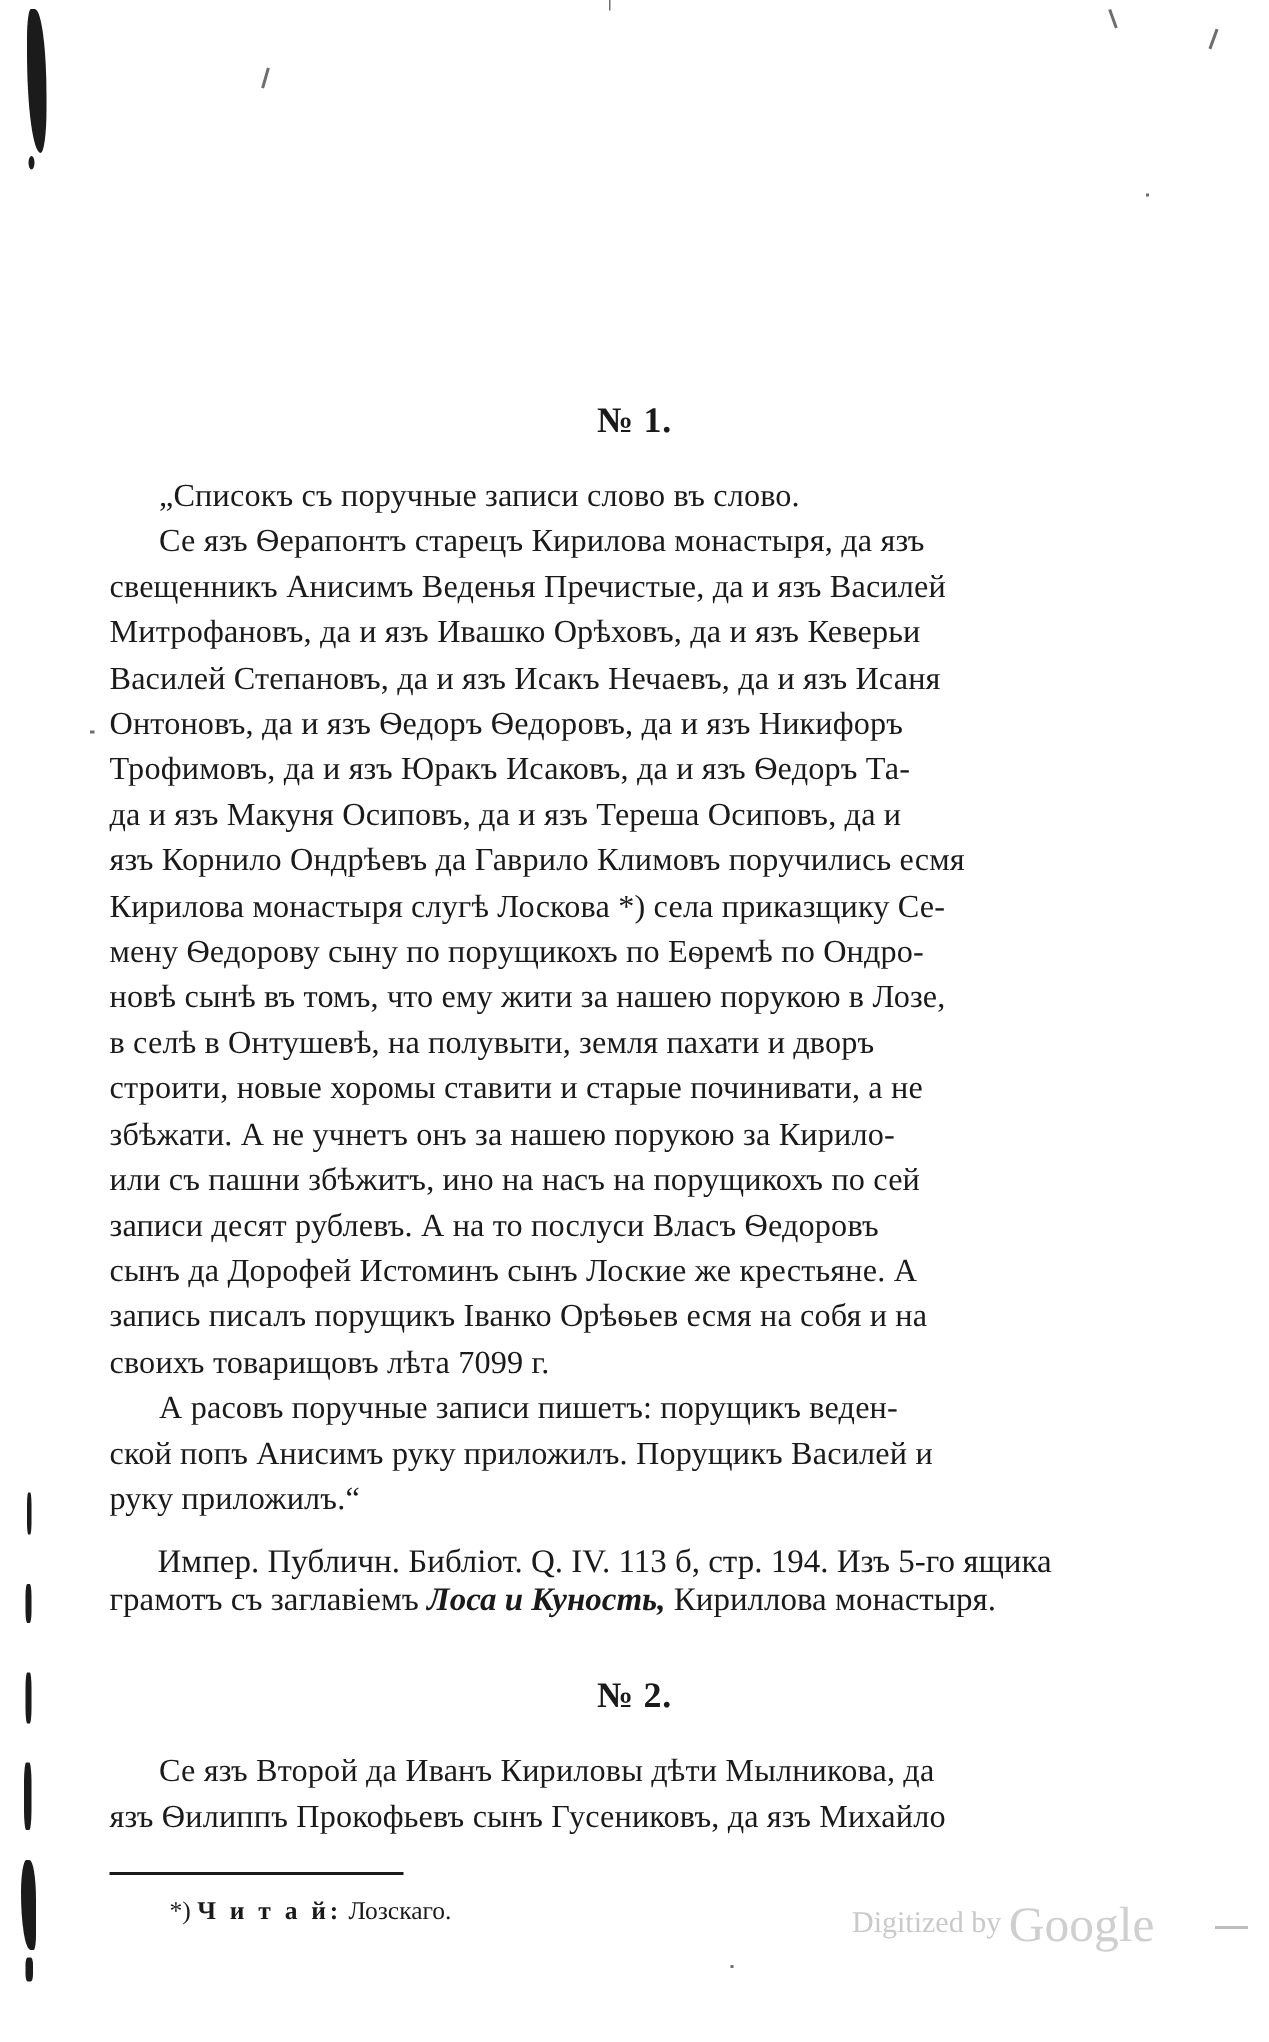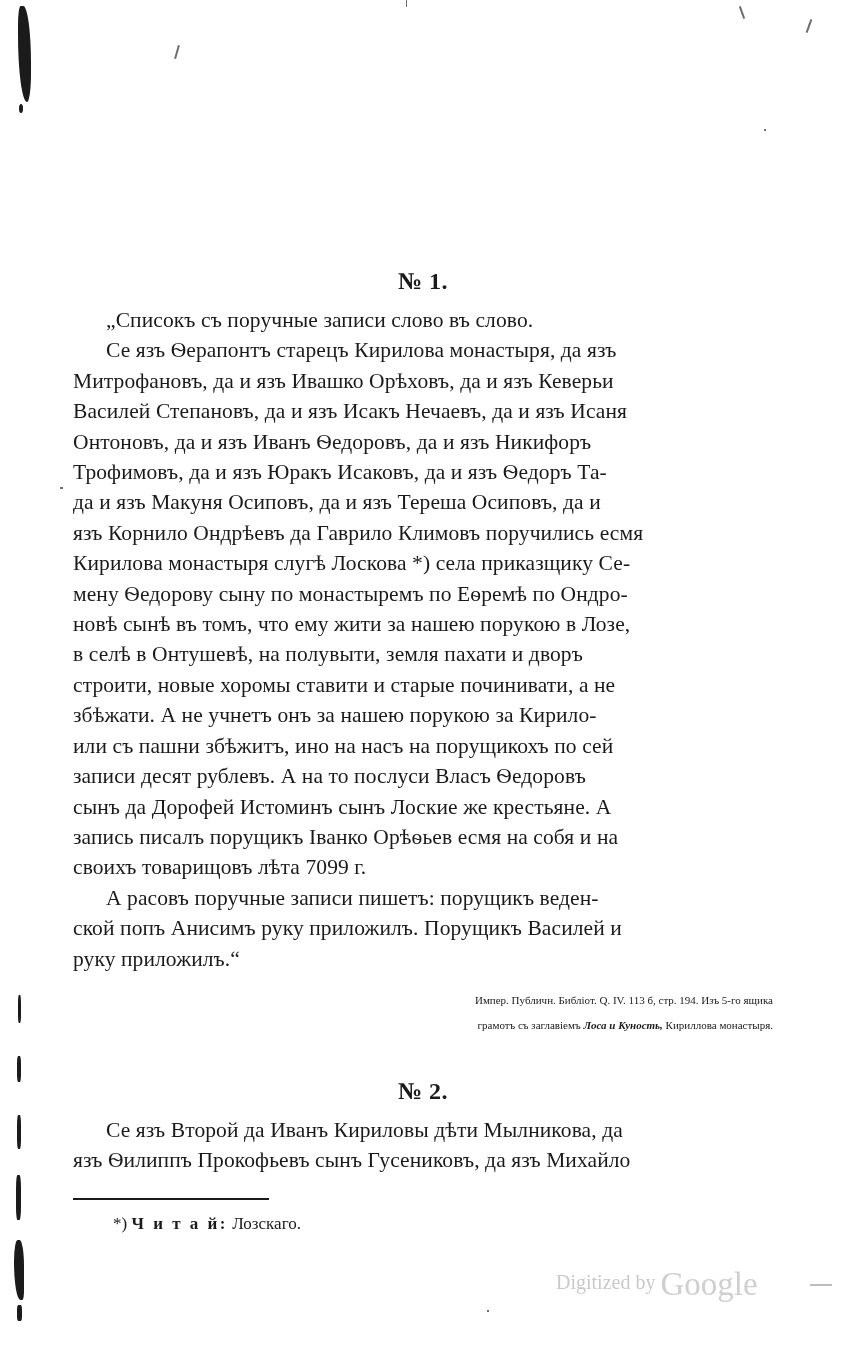--- a/index.html
+++ b/index.html
@@ -73,27 +73,27 @@
     font-size: 21.5px;
     line-height: 30.4px;
     text-align: justify;
     text-align-last: left;
     letter-spacing: 0.1px;
     white-space: nowrap;
   }
   p.indent {
     padding-left: 33px;
   }
-  .para-block { margin-top: 10px; }
+  .para-block { margin-top: 20px; }
 
   .source-note {
-    font-size: 11px;
+    font-size: 22px;
     line-height: 25px;
     margin: 14px 0 0 0;
-    text-align: right;
+    text-align: left;
     white-space: nowrap;
   }
   .source-note .ind { padding-left: 32px; display: inline-block; }
   .source-note i { font-weight: bold; }
 
   .footnote-rule {
     width: 196px;
     height: 0;
     border-top: 2px solid #1a1a1a;
     margin: 22px 0 0 0;
@@ -101,21 +101,21 @@
   .footnote {
     font-size: 17px;
     margin: 14px 0 0 0;
     padding-left: 40px;
     white-space: nowrap;
   }
   .footnote .spaced { letter-spacing: 2.5px; font-weight: bold; }
 
   .google-watermark {
     position: absolute;
-    left: 556px;
+    left: 568px;
     top: 1266px;
     font-size: 20px;
     color: #c9c9c9;
     font-family: "Liberation Serif", serif;
     white-space: nowrap;
   }
   .google-watermark .g-logo {
     font-size: 33px;
     color: #cfcfcf;
     vertical-align: -6px;
@@ -150,28 +150,29 @@
 <div class="speck speck-6"></div>
 <div class="speck speck-7"></div>
 
 <div class="page">
 
   <div class="doc-number" id="heading-1">№ 1.</div>
 
   <div class="para-block">
     <p class="body-line indent">„Списокъ съ поручные записи слово въ слово.</p>
     <p class="body-line indent">Се язъ Ѳерапонтъ старецъ Кирилова монастыря, да язъ</p>
+    <p class="body-line">свещенникъ Анисимъ Веденья Пречистые, да и язъ Василей</p>
     <p class="body-line">Митрофановъ, да и язъ Ивашко Орѣховъ, да и язъ Кеверьи</p>
     <p class="body-line">Василей Степановъ, да и язъ Исакъ Нечаевъ, да и язъ Исаня</p>
-    <p class="body-line">Онтоновъ, да и язъ Иванъ Ѳедоровъ, да и язъ Никифоръ</p>
+    <p class="body-line">Онтоновъ, да и язъ Ѳедоръ Ѳедоровъ, да и язъ Никифоръ</p>
     <p class="body-line">Трофимовъ, да и язъ Юракъ Исаковъ, да и язъ Ѳедоръ Та-</p>
     <p class="body-line">да и язъ Макуня Осиповъ, да и язъ Тереша Осиповъ, да и</p>
     <p class="body-line">язъ Корнило Ондрѣевъ да Гаврило Климовъ поручились есмя</p>
     <p class="body-line">Кирилова монастыря слугѣ Лоскова *) села приказщику Се-</p>
-    <p class="body-line">мену Ѳедорову сыну по монастыремъ по Еѳремѣ по Ондро-</p>
+    <p class="body-line">мену Ѳедорову сыну по порущикохъ по Еѳремѣ по Ондро-</p>
     <p class="body-line">новѣ сынѣ въ томъ, что ему жити за нашею порукою в Лозе,</p>
     <p class="body-line">в селѣ в Онтушевѣ, на полувыти, земля пахати и дворъ</p>
     <p class="body-line">строити, новые хоромы ставити и старые починивати, а не</p>
     <p class="body-line">збѣжати. А не учнетъ онъ за нашею порукою за Кирило-</p>
     <p class="body-line">или съ пашни збѣжитъ, ино на насъ на порущикохъ по сей</p>
     <p class="body-line">записи десят рублевъ. А на то послуси Власъ Ѳедоровъ</p>
     <p class="body-line">сынъ да Дорофей Истоминъ сынъ Лоские же крестьяне. А</p>
     <p class="body-line">запись писалъ порущикъ Іванко Орѣѳьев есмя на собя и на</p>
     <p class="body-line">своихъ товарищовъ лѣта 7099 г.</p>
   </div>

